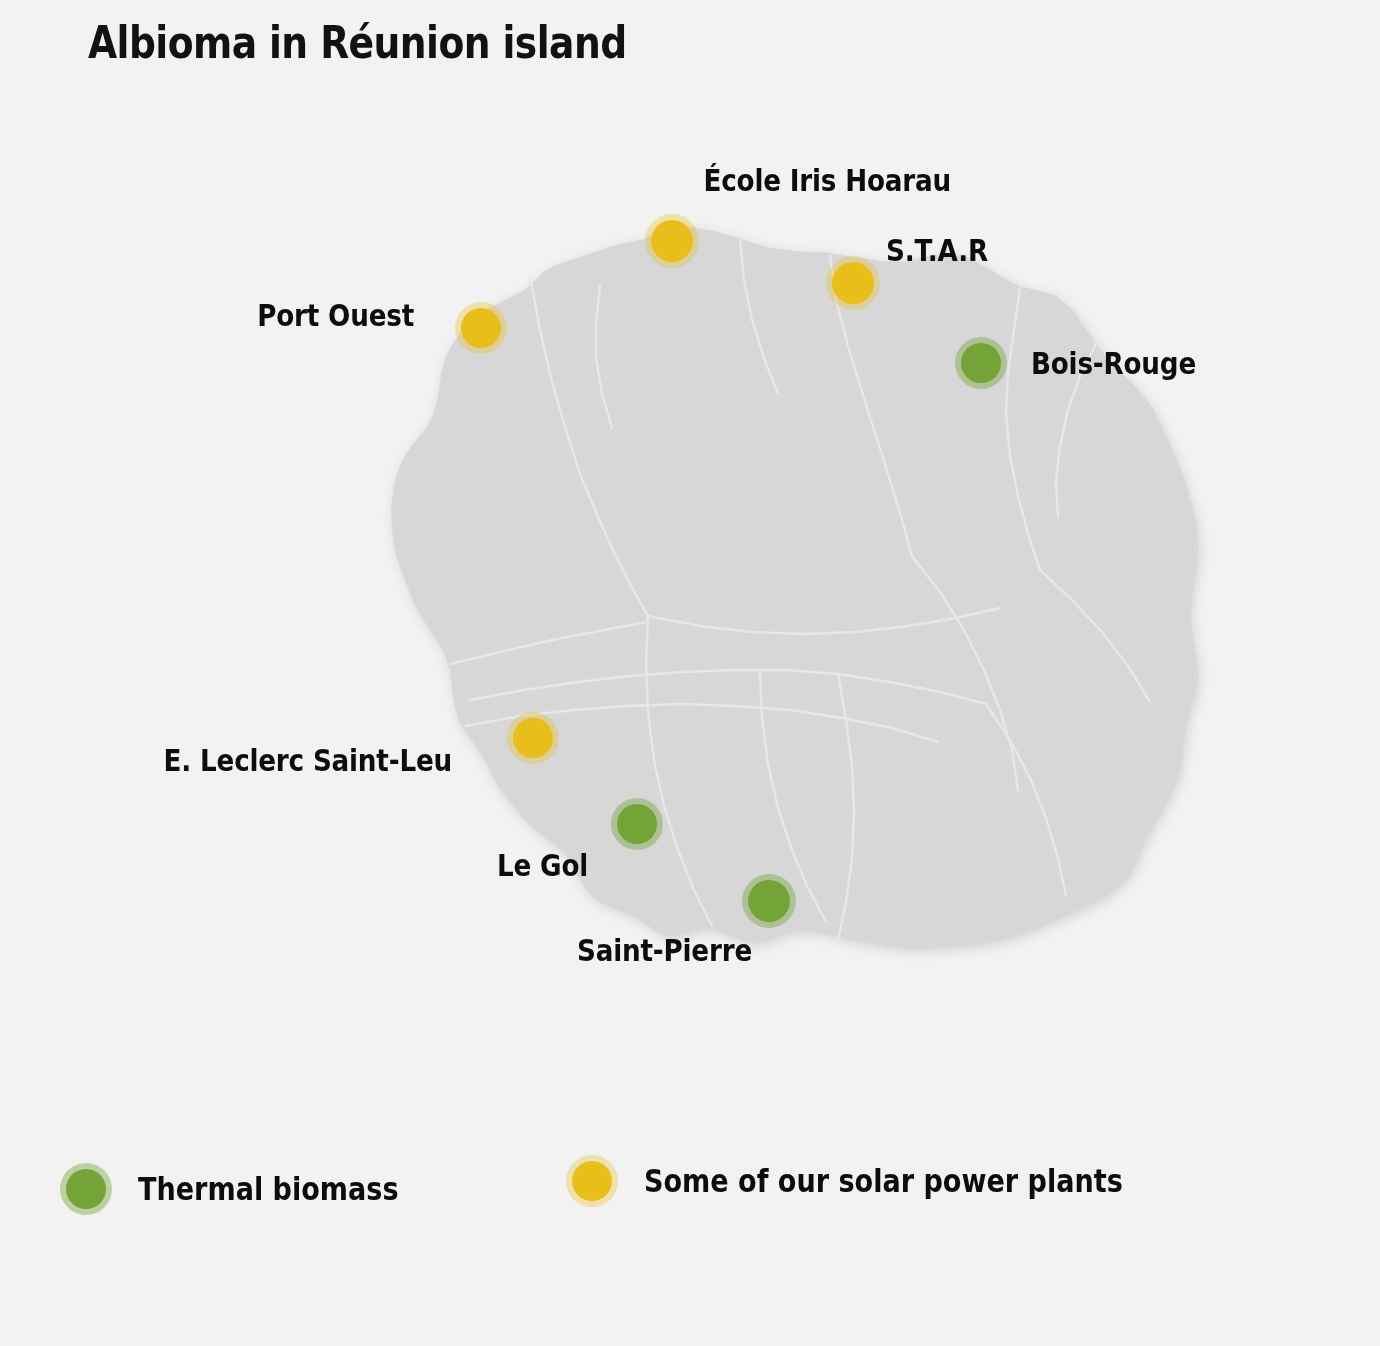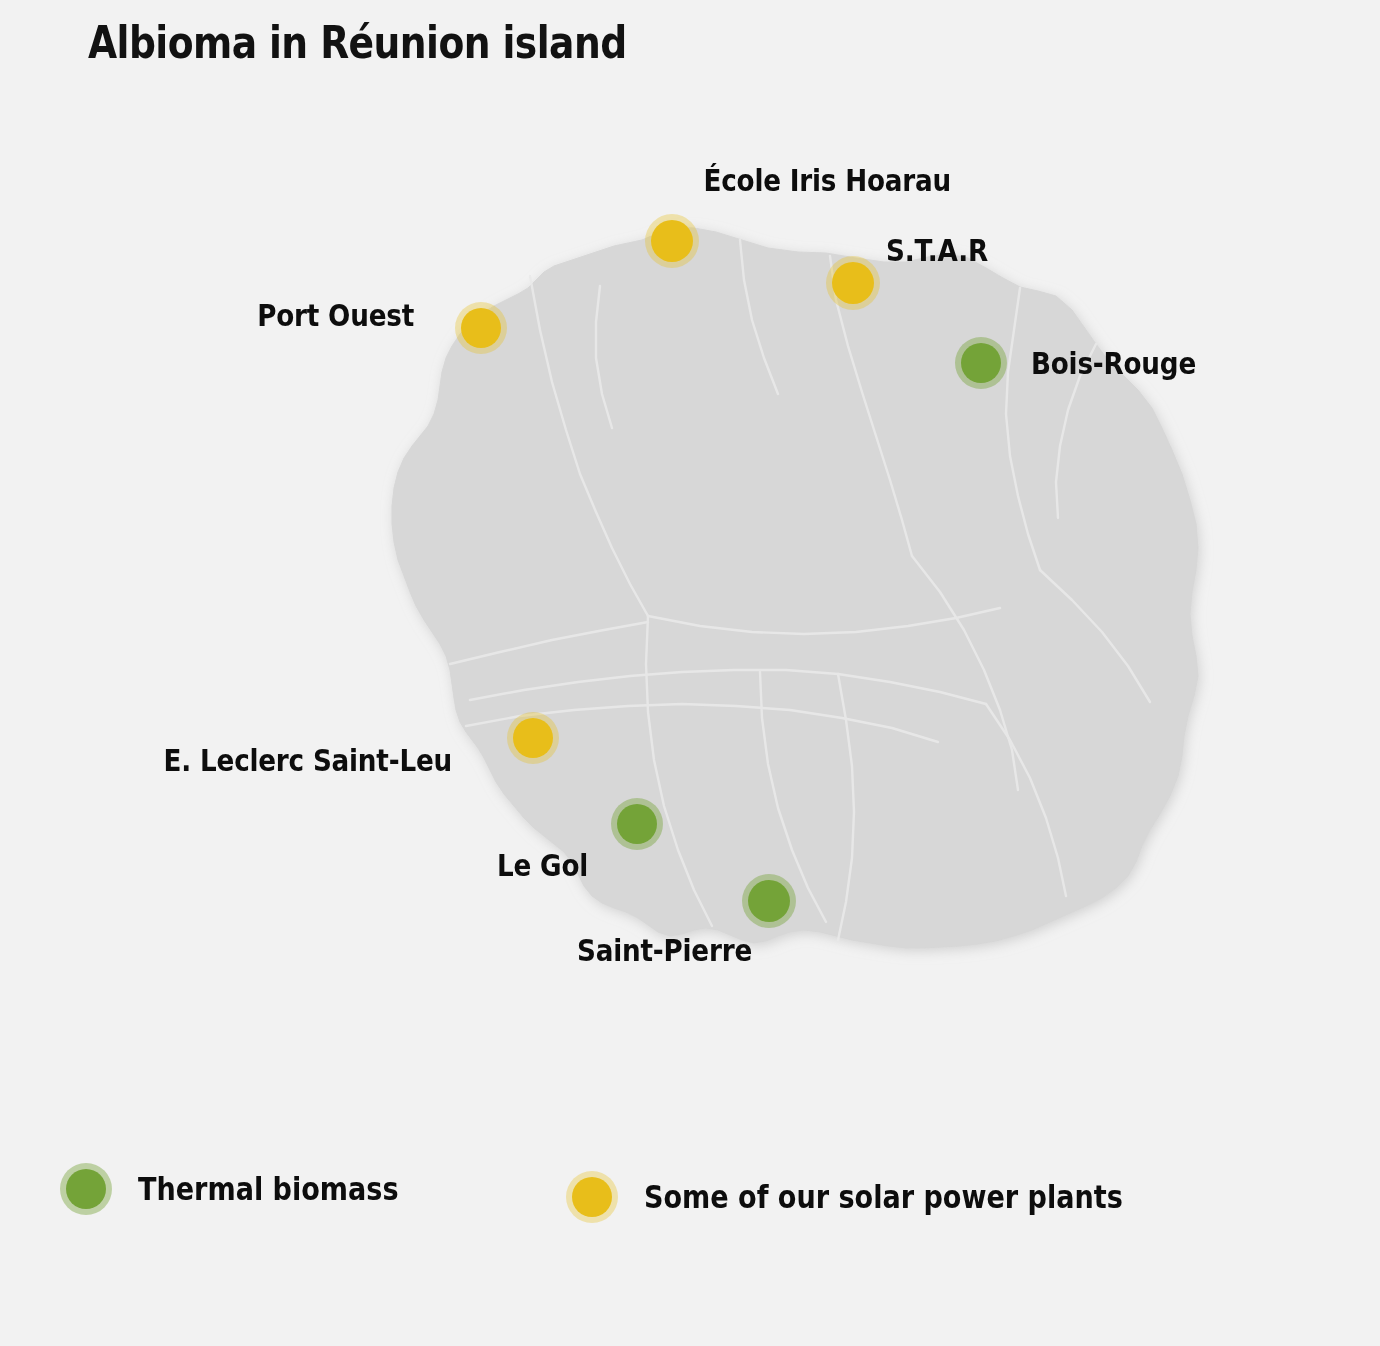--- a/index.html
+++ b/index.html
@@ -366,21 +366,21 @@
   <div class="legend">
 
     <div class="legend-item" style="left:60px; top:8px;">
       <span class="legend-swatch marker-biomass">
         <span class="halo"></span>
         <span class="core"></span>
       </span>
       <span class="legend-label">Thermal biomass</span>
     </div>
 
-    <div class="legend-item" style="left:566px; top:16px;">
+    <div class="legend-item" style="left:566px; top:0;">
       <span class="legend-swatch marker-solar">
         <span class="halo"></span>
         <span class="core"></span>
       </span>
       <span class="legend-label">Some of our solar power plants</span>
     </div>
 
   </div>
 
 </div>

